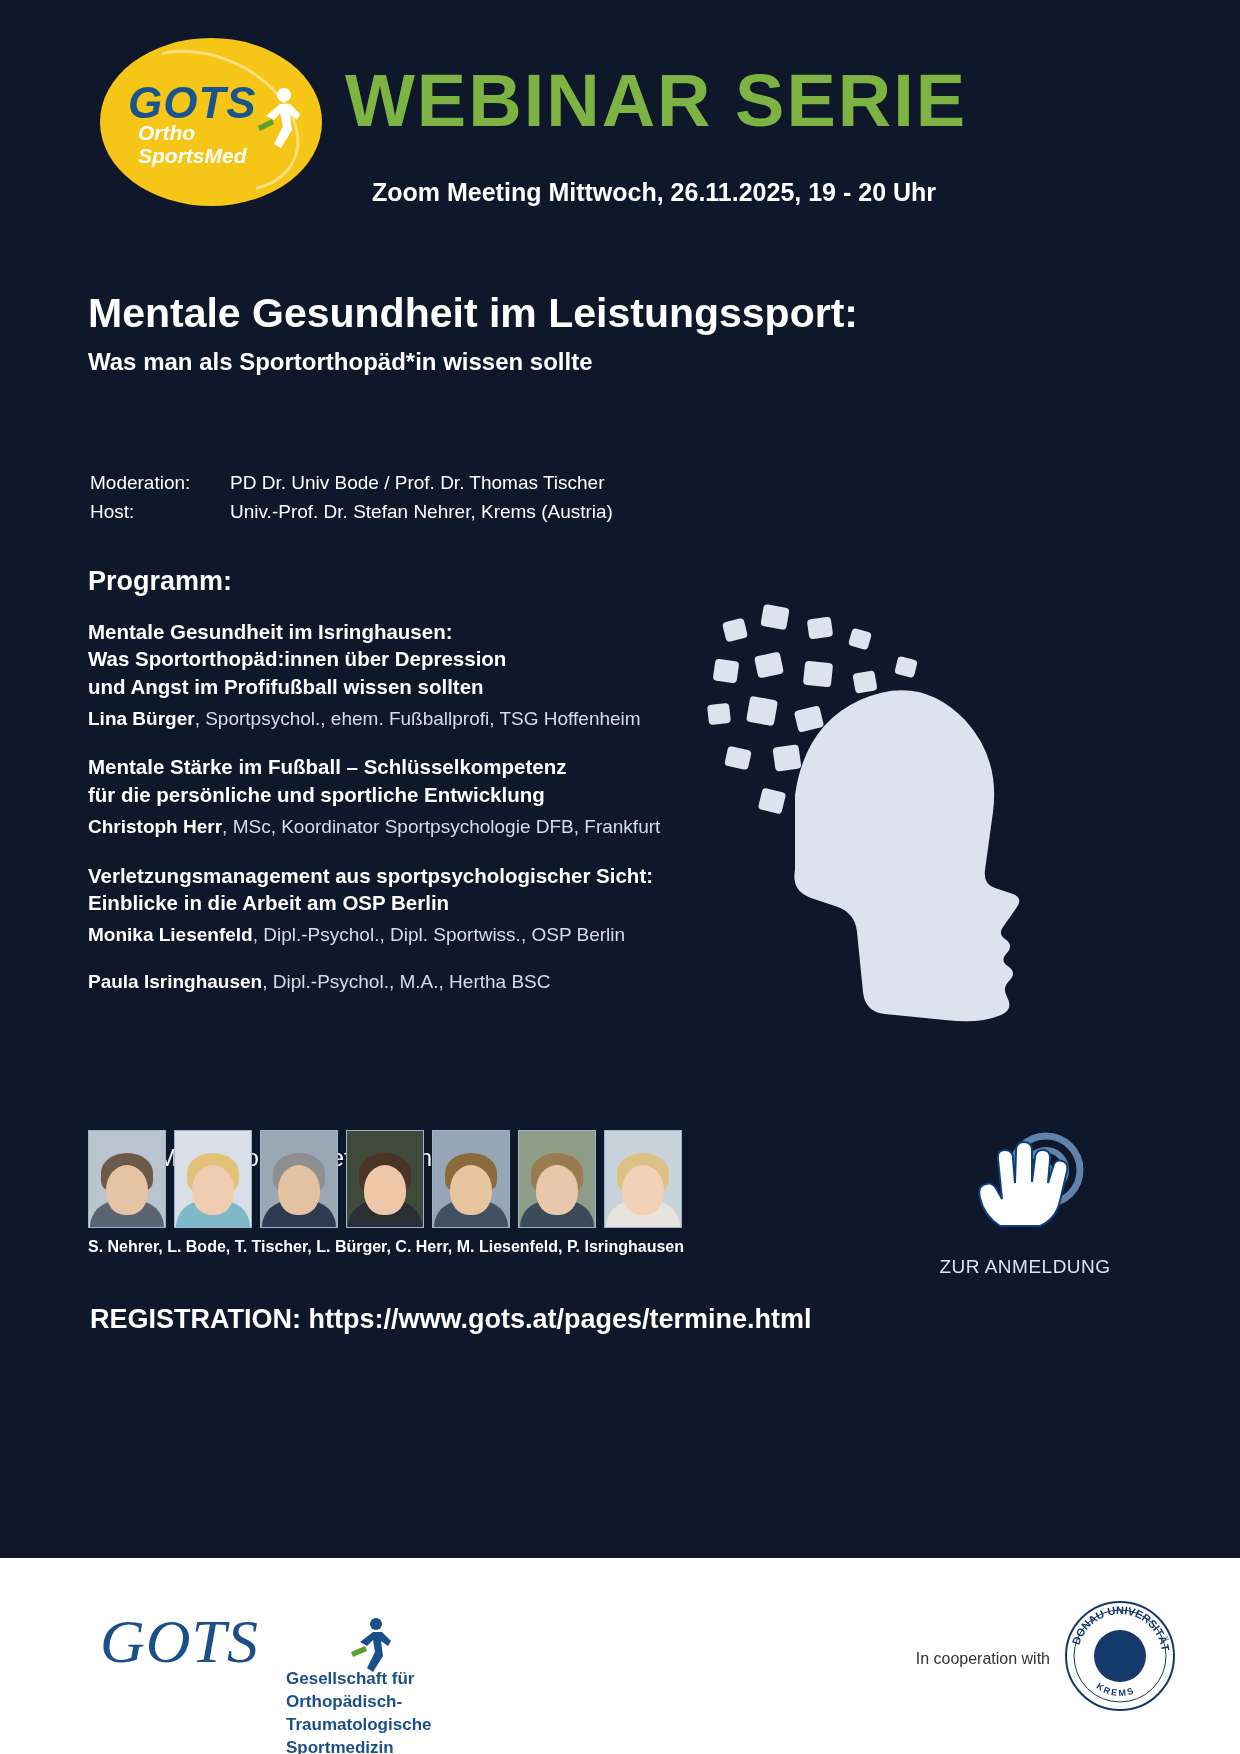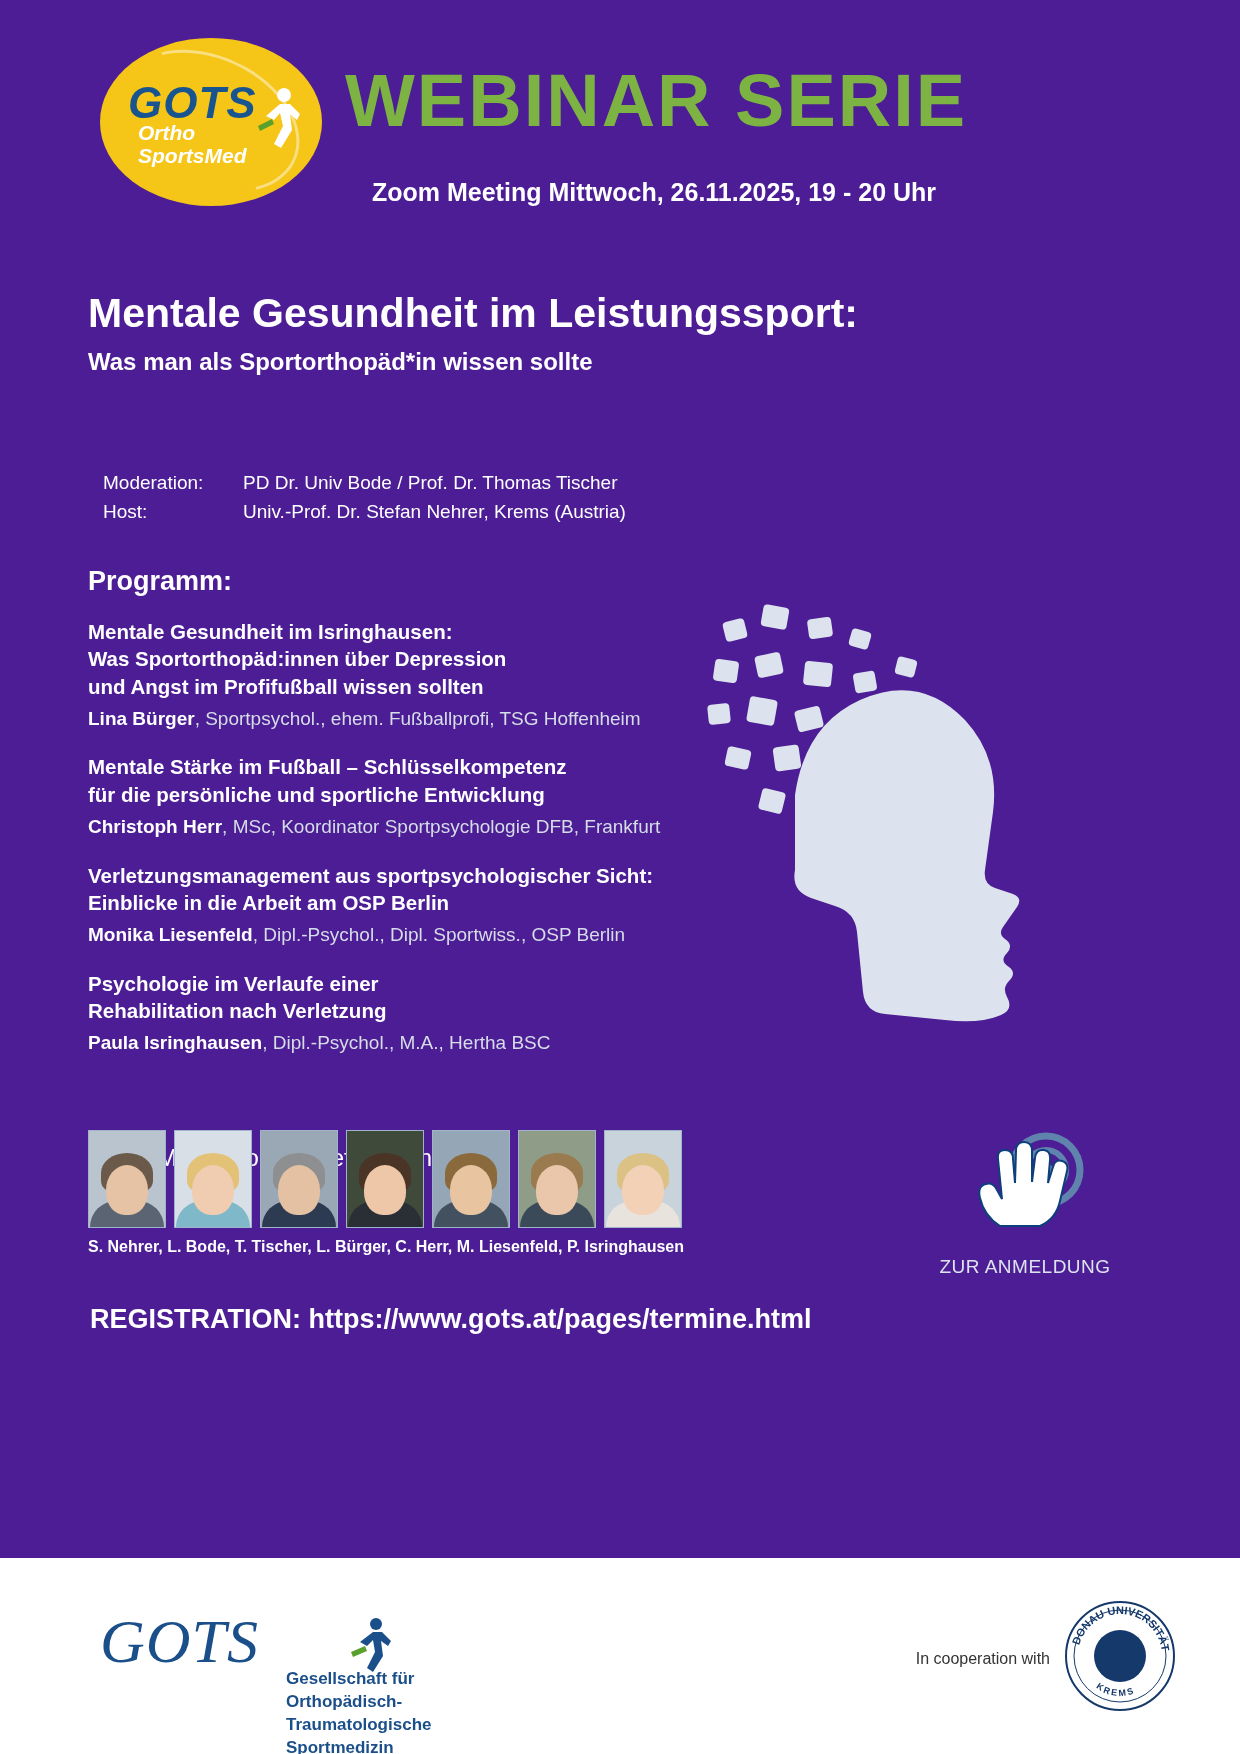--- a/index.html
+++ b/index.html
@@ -4,21 +4,21 @@
 <style>
   * { box-sizing: border-box; margin: 0; padding: 0; }
   html, body {
     width: 1240px; height: 1754px;
     font-family: "Liberation Sans", sans-serif;
     background: #ffffff;
   }
   .poster {
     position: relative;
     width: 1240px; height: 1754px;
-    background: #4c1d95;
+    background: #0f172a;
     overflow: hidden;
   }
 
   
   .header {
     position: absolute;
     left: 0; top: 0; width: 1240px; height: 250px;
   }
   .gots-badge {
     position: absolute;
@@ -84,21 +84,21 @@
     color: #ffffff;
   }
 
   
   .credits {
     position: absolute;
     left: 90px; top: 468px;
     color: #ffffff; font-size: 19px; line-height: 1.55;
   }
   .credits .row { display: flex; }
-  .credits .lab { width: 140px; margin-left: 13px; }
+  .credits .lab { width: 140px; }
 
   
   .programm-head {
     position: absolute;
     left: 88px; top: 566px;
     font-size: 27px; font-weight: bold; color: #ffffff;
   }
   .program-list {
     position: absolute;
     left: 88px; top: 618px;
@@ -280,24 +280,20 @@
         <div class="prog-speaker"><b>Christoph Herr</b><span>, MSc, Koordinator Sportpsychologie DFB, Frankfurt</span></div>
       </div>
       <div class="prog-item">
         <div class="prog-title">
           <div>Verletzungsmanagement aus sportpsychologischer Sicht:</div>
           <div>Einblicke in die Arbeit am OSP Berlin</div>
         </div>
         <div class="prog-speaker"><b>Monika Liesenfeld</b><span>, Dipl.-Psychol., Dipl. Sportwiss., OSP Berlin</span></div>
       </div>
       <div class="prog-item">
-        <div class="prog-title">
-          <div>Psychologie im Verlaufe einer</div>
-          <div>Rehabilitation nach Verletzung</div>
-        </div>
         <div class="prog-speaker"><b>Paula Isringhausen</b><span>, Dipl.-Psychol., M.A., Hertha BSC</span></div>
       </div>
     </div>
 
   <svg class="head-graphic" viewBox="0 0 330 450">
     <g fill="#dde3ee">
       <path d="M95 195 q10 -70 65 -95 q60 -27 105 20 q35 38 28 92 l-8 58 q-2 14 10 18 l18 6 q10 4 4 13 l-14 20 q-5 7 2 12 q9 6 2 14 q-8 8 2 14 q8 6 0 14 q-7 7 -2 16 q7 12 -6 18 q-20 9 -56 5 l-60 -6 q-20 -2 -22 -22 l-6 -60 q-2 -20 -22 -26 l-24 -8 q-20 -7 -16 -28 z"></path>
       <rect x="24" y="20" width="22" height="20" rx="4" transform="rotate(-14 35 30)"></rect>
       <rect x="62" y="6" width="26" height="22" rx="4" transform="rotate(10 75 17)"></rect>
       <rect x="108" y="18" width="24" height="20" rx="4" transform="rotate(-8 120 28)"></rect>

